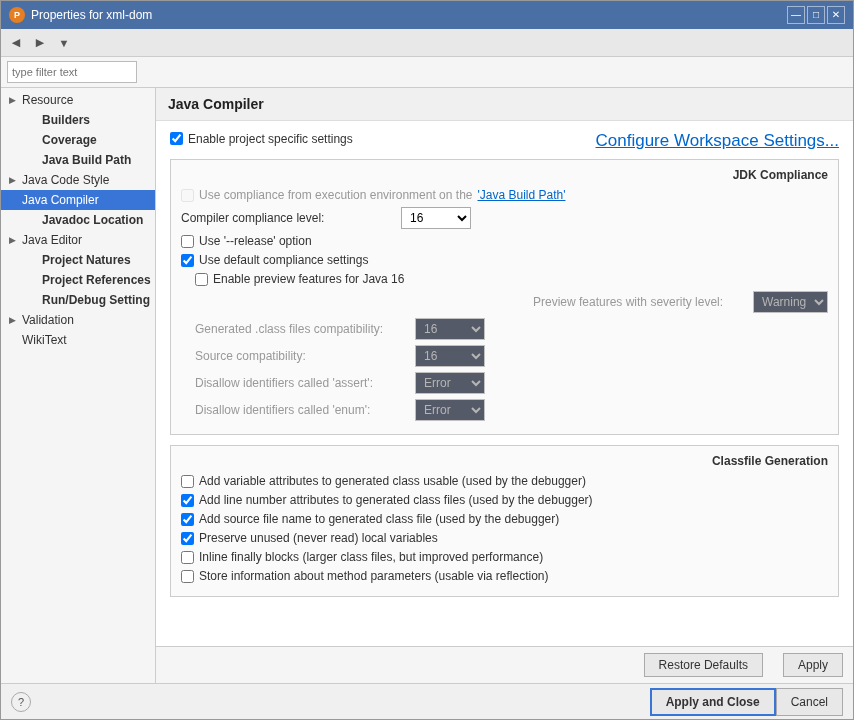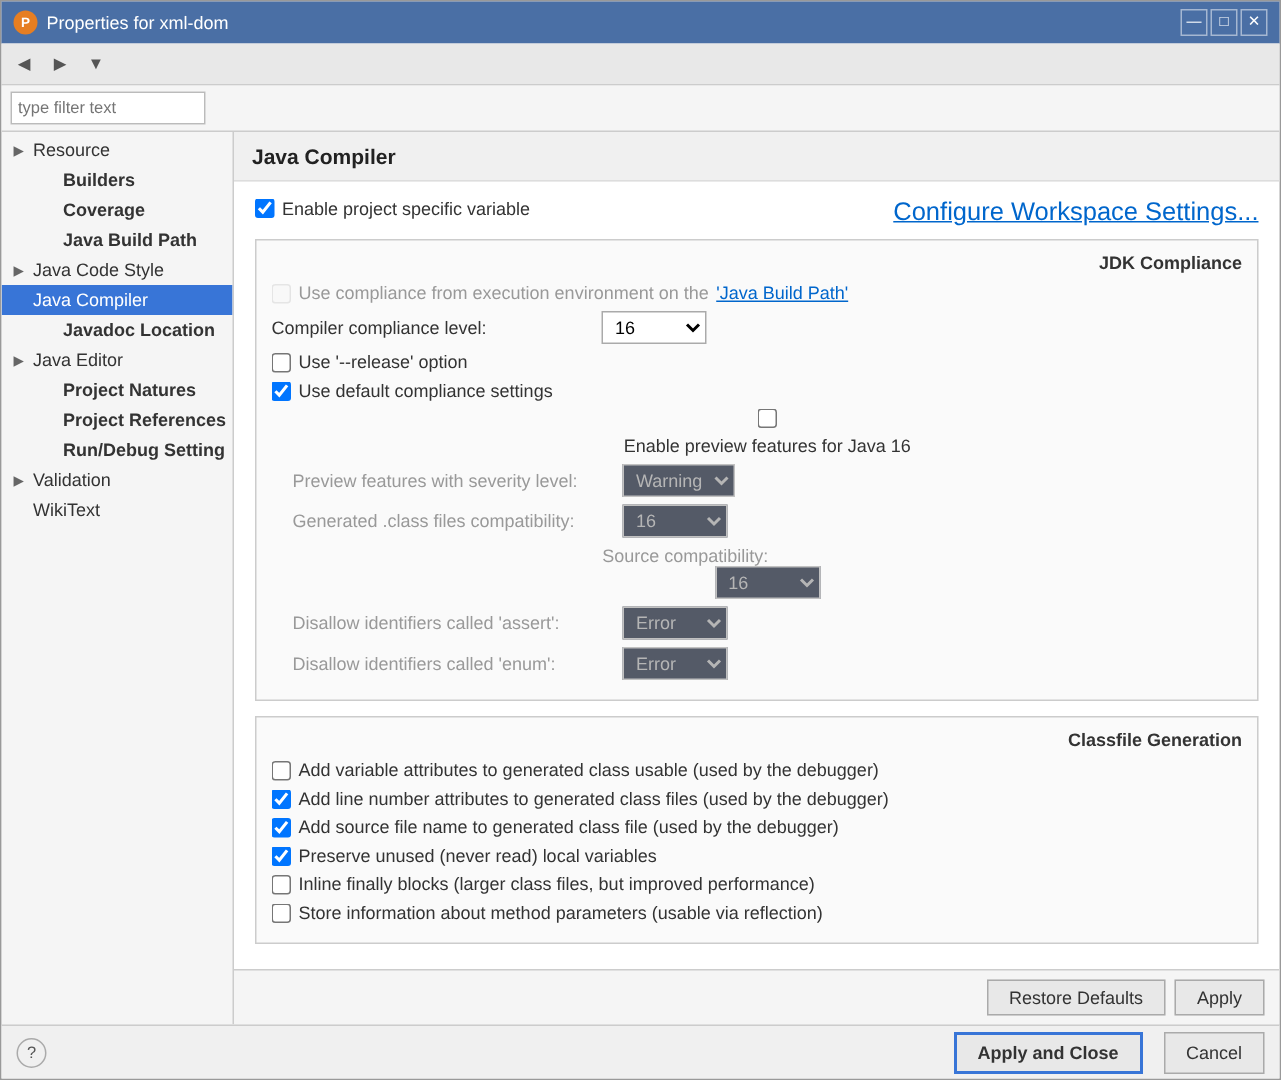--- a/index.html
+++ b/index.html
@@ -248,21 +248,21 @@
       background: #0f172a;
       color: #999;
     }
 
     .bottom-bar {
       border-top: 1px solid #ccc;
       padding: 6px 10px;
       background: #f5f5f5;
       display: flex;
       justify-content: flex-end;
-      gap: 6px;
+      gap: 20px;
     }
     .bottom-btn {
       padding: 4px 14px;
       font-size: 12px;
       border: 1px solid #aaa;
       background: #e8e8e8;
       cursor: pointer;
       color: #333;
     }
 
@@ -282,21 +282,21 @@
       border-radius: 50%;
       display: flex;
       align-items: center;
       justify-content: center;
       font-size: 11px;
       cursor: pointer;
       color: #555;
     }
     .footer-buttons {
       display: flex;
-      gap: 14px;
+      gap: 0;
     }
     .footer-btn {
       padding: 5px 14px;
       font-size: 12px;
       border: 1px solid #aaa;
       background: #e8e8e8;
       cursor: pointer;
       color: #333;
     }
     .footer-btn.primary {
@@ -392,21 +392,21 @@
     <div class="content-area">
       <div class="content-header">
         <h2>Java Compiler</h2>
       </div>
 
       <div class="content-scroll">
 
         <div class="top-row">
           <div class="checkbox-row" style="flex:1;">
             <input type="checkbox" id="enable-specific" checked="" style="">
-            <label for="enable-specific">Enable project specific variable</label>
+            <label for="enable-specific">Enable project specific settings</label>
           </div>
           <a class="config-workspace-link">Configure Workspace Settings...</a>
         </div>
 
         <div class="group-box">
           <div class="section-title">JDK Compliance</div>
 
           <div class="checkbox-row disabled">
             <input type="checkbox" id="use-exec-env" disabled="" style="">
             <label for="use-exec-env">Use compliance from execution environment on the </label>
@@ -426,41 +426,41 @@
           <div class="checkbox-row">
             <input type="checkbox" id="use-release" style="">
             <label for="use-release">Use '--release' option</label>
           </div>
 
           <div class="checkbox-row">
             <input type="checkbox" id="use-default" checked="" style="">
             <label for="use-default">Use default compliance settings</label>
           </div>
 
-          <div class="checkbox-row" style="padding-left:14px;flex-direction:column;">
+          <div class="checkbox-row" style="padding-left:14px;">
             <input type="checkbox" id="enable-preview" style="">
             <label for="enable-preview">Enable preview features for Java 16</label>
           </div>
 
-          <div class="form-row disabled" style="padding-left:14px;">
+          <div class="form-row disabled" style="padding-left:14px;justify-content:flex-end;">
             <label>Preview features with severity level:</label>
             <select class="dropdown" disabled="">
               <option>Warning</option>
               <option>Error</option>
             </select>
           </div>
 
           <div class="form-row disabled" style="padding-left:14px;">
             <label>Generated .class files compatibility:</label>
             <select class="dropdown" disabled="">
               <option>16</option>
             </select>
           </div>
 
-          <div class="form-row disabled" style="padding-left:14px;flex-direction:column;">
+          <div class="form-row disabled" style="padding-left:14px;">
             <label>Source compatibility:</label>
             <select class="dropdown" disabled="">
               <option>16</option>
             </select>
           </div>
 
           <div class="form-row disabled" style="padding-left:14px;">
             <label>Disallow identifiers called 'assert':</label>
             <select class="dropdown" disabled="">
               <option>Error</option>

